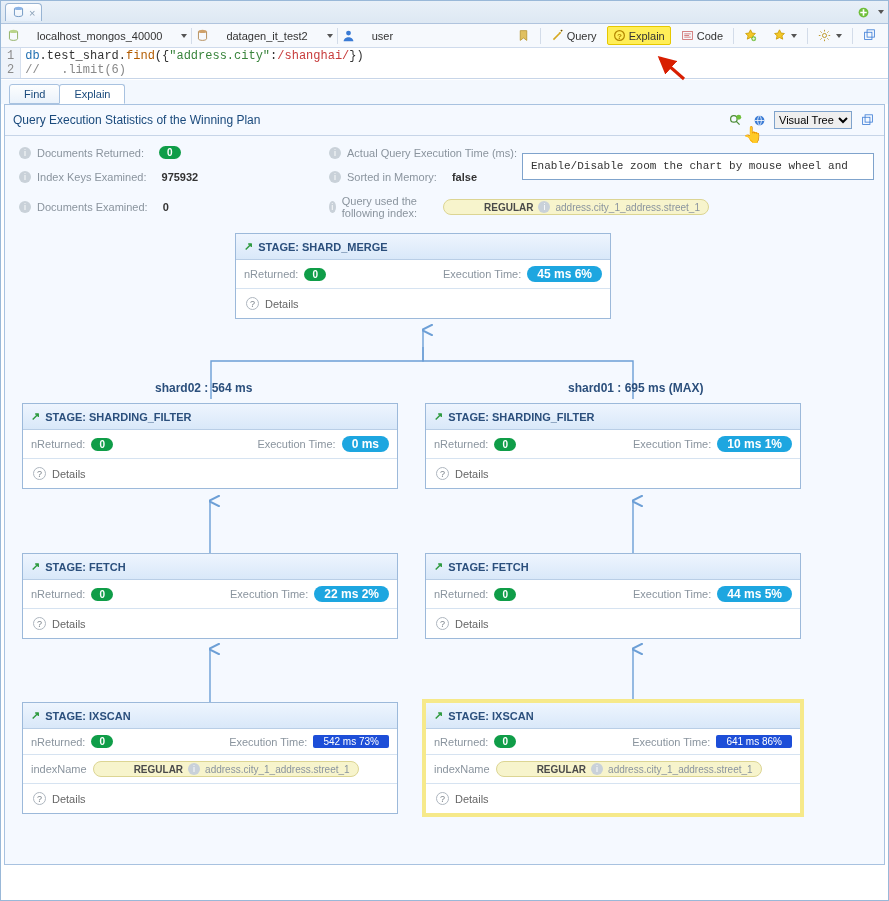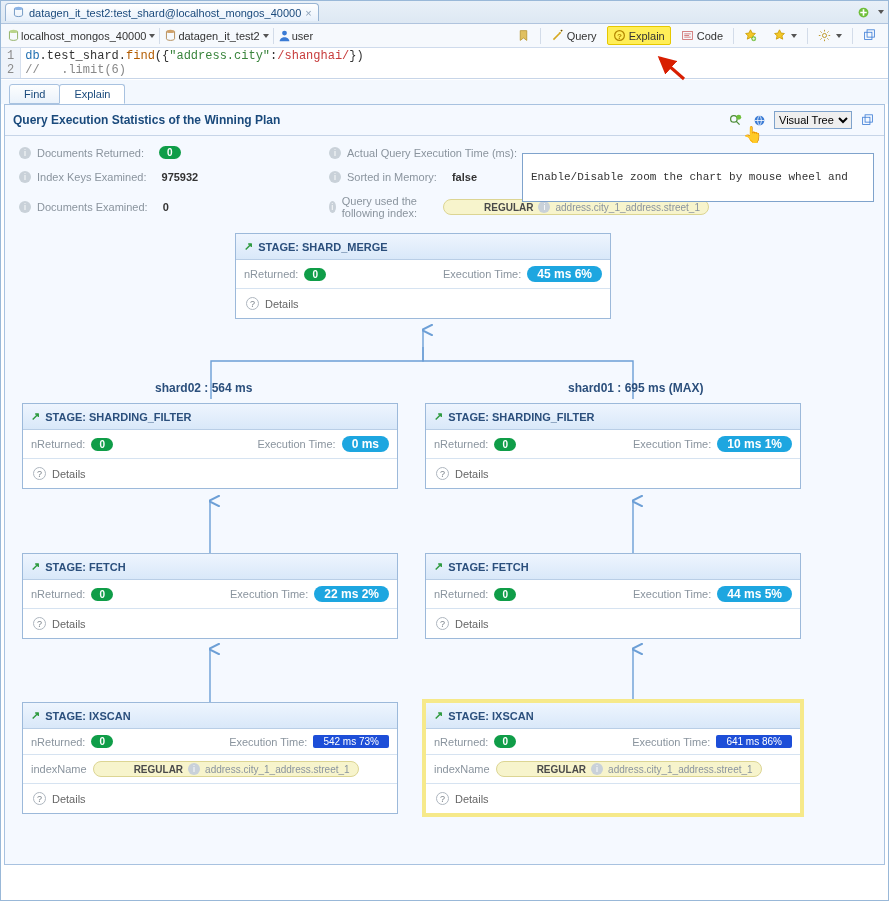--- a/index.html
+++ b/index.html
@@ -8,46 +8,46 @@
   
   .tabbar { background: linear-gradient(#e8f0f8,#dde8f3); border-bottom:1px solid #b0c4de; height:23px; display:flex; align-items:center; padding:0 4px; }
   .tab { background: linear-gradient(#fff,#e7f0fb); border:1px solid #98b4d3; border-bottom:none; border-radius:4px 4px 0 0; padding:2px 6px; display:flex; align-items:center; gap:4px; font-size:11px; color:#1a4a7c; }
   .tab .close { color:#8aa0b8; cursor:pointer; }
   .tabbar-right { margin-left:auto; display:flex; align-items:center; gap:4px; }
 
   
   .toolbar { height:24px; display:flex; align-items:center; gap:4px; padding:2px 6px; border-bottom:1px solid #cfdbec; background:#f6f9fd; }
   .dropdown-caret { width:0;height:0;border-left:3px solid transparent;border-right:3px solid transparent;border-top:4px solid #555; display:inline-block; margin-left:2px; }
   .toolbar .sep { width:1px; height:16px; background:#d3dce9; }
-  .toolbar .group { display:flex; align-items:center; gap:1px; }
+  .toolbar .group { display:flex; align-items:center; gap:17px; }
   .toolbar-right { margin-left:auto; display:flex; align-items:center; gap:4px; }
   .tbtn { padding:2px 5px; border:1px solid transparent; border-radius:2px; display:flex; align-items:center; gap:3px; cursor:pointer; }
   .tbtn.highlight { background:#ffee58; border-color:#e6c800; }
 
   
   .editor { display:flex; font-family: "Courier New", monospace; font-size:12px; background:#fff; border-bottom:1px solid #c7d5e8; }
   .gutter { background:#eef3fa; color:#8a8a8a; text-align:right; padding:1px 6px; border-right:1px solid #d6e0ee; }
   .code { padding:1px 4px; white-space:pre; }
   .tok-id{color:#1f6fb2;} .tok-fn{color:#b35c00;} .tok-str{color:#39843c;} .tok-re{color:#c73a3a;} .tok-cmt{color:#888;}
 
   
   .subtabs { display:flex; gap:0; padding:4px 8px 0 8px; background:#f3f8fe; border-top:1px solid #fff; }
   .subtab { padding:3px 14px; border:1px solid #a8c2e0; color:#1a4a7c; background:linear-gradient(#fdfefe,#eaf2fb); border-radius:3px 3px 0 0; margin-right:-1px; cursor:pointer;}
   .subtab.active { background:#fff; border-bottom-color:#fff; }
 
   
   .panel { border:1px solid #a8c2e0; margin:0 3px 3px 3px; background:#f5f9ff;}
   .panel-header { display:flex; align-items:center; padding:6px 8px; border-bottom:1px solid #c7d5e8; }
-  .panel-title { color:#1a4a7c; font-weight:bold; font-size:12px; }
+  .panel-title { color:#1a4a7c; font-weight:normal; font-size:12px; }
   .panel-controls { margin-left:auto; display:flex; align-items:center; gap:6px; }
   .select-vis { border:1px solid #7fa3cc; font-size:11px; height:18px; }
   .icon-btn { width:18px;height:18px; display:flex; align-items:center; justify-content:center; border:1px solid transparent; border-radius:2px; cursor:pointer; }
 
   
-  .tooltip-box { position:absolute; right:10px; top:185px; width:352px; border:1px solid #7fa3cc; background:#fff; padding:16px 8px; font-family:"Courier New",monospace; font-size:11px; color:#333; line-height:1.35; z-index:50;}
+  .tooltip-box { position:absolute; right:10px; top:185px; width:352px; border:1px solid #7fa3cc; background:#fff; padding:5px 8px; font-family:"Courier New",monospace; font-size:11px; color:#333; line-height:1.35; z-index:50;}
 
   
   .stats { padding:10px 14px 6px 14px; display:grid; grid-template-columns: 300px 380px; column-gap:10px; row-gap:12px; color:#8a949e; position:relative;}
   .stats .row { display:flex; align-items:center; gap:6px; }
   .info-circ { width:12px;height:12px;border-radius:50%; background:#c9d1d9; color:#fff; font-size:9px; display:inline-flex; align-items:center; justify-content:center; }
   .val-green { background:#0f9d48; color:#fff; border-radius:9px; padding:1px 8px; font-weight:bold; font-size:10px;}
   .val-dark { color:#333; font-weight:bold; }
   .index-chip { background:#f7f4cc; border:1px solid #dcd593; border-radius:10px; padding:1px 8px; display:inline-flex; align-items:center; gap:5px; font-size:10px;}
   .index-chip .reg { font-weight:bold; color:#4a4a4a;padding-left:32px; }
   .index-chip .info-circ { background:#c9d1d9; }
@@ -80,21 +80,20 @@
 </style>
 </head>
 <body>
 
 <div class="tabbar">
   <div class="tab">
     <svg class="svg12" viewBox="0 0 16 16">
         <ellipse cx="8" cy="3" rx="5" ry="2" fill="#8bb4e6"></ellipse>
         <path d="M3 3v8c0 1.1 2.2 2 5 2s5-.9 5-2V3" fill="none" stroke="#5a86b8"></path>
       </svg>
-    <span>datagen_it_test2:test_shard@localhost_mongos_40000</span>
     <span class="close">×</span>
   </div>
   <div class="tabbar-right">
     <span class="icon-btn">
         <svg class="svg12" viewBox="0 0 16 16">
           <circle cx="8" cy="8" r="6" fill="#6fbf3a"></circle>
           <path d="M8 4v8M4 8h8" stroke="#fff" stroke-width="2"></path>
         </svg>
       </span>
     <span class="dropdown-caret"></span>

